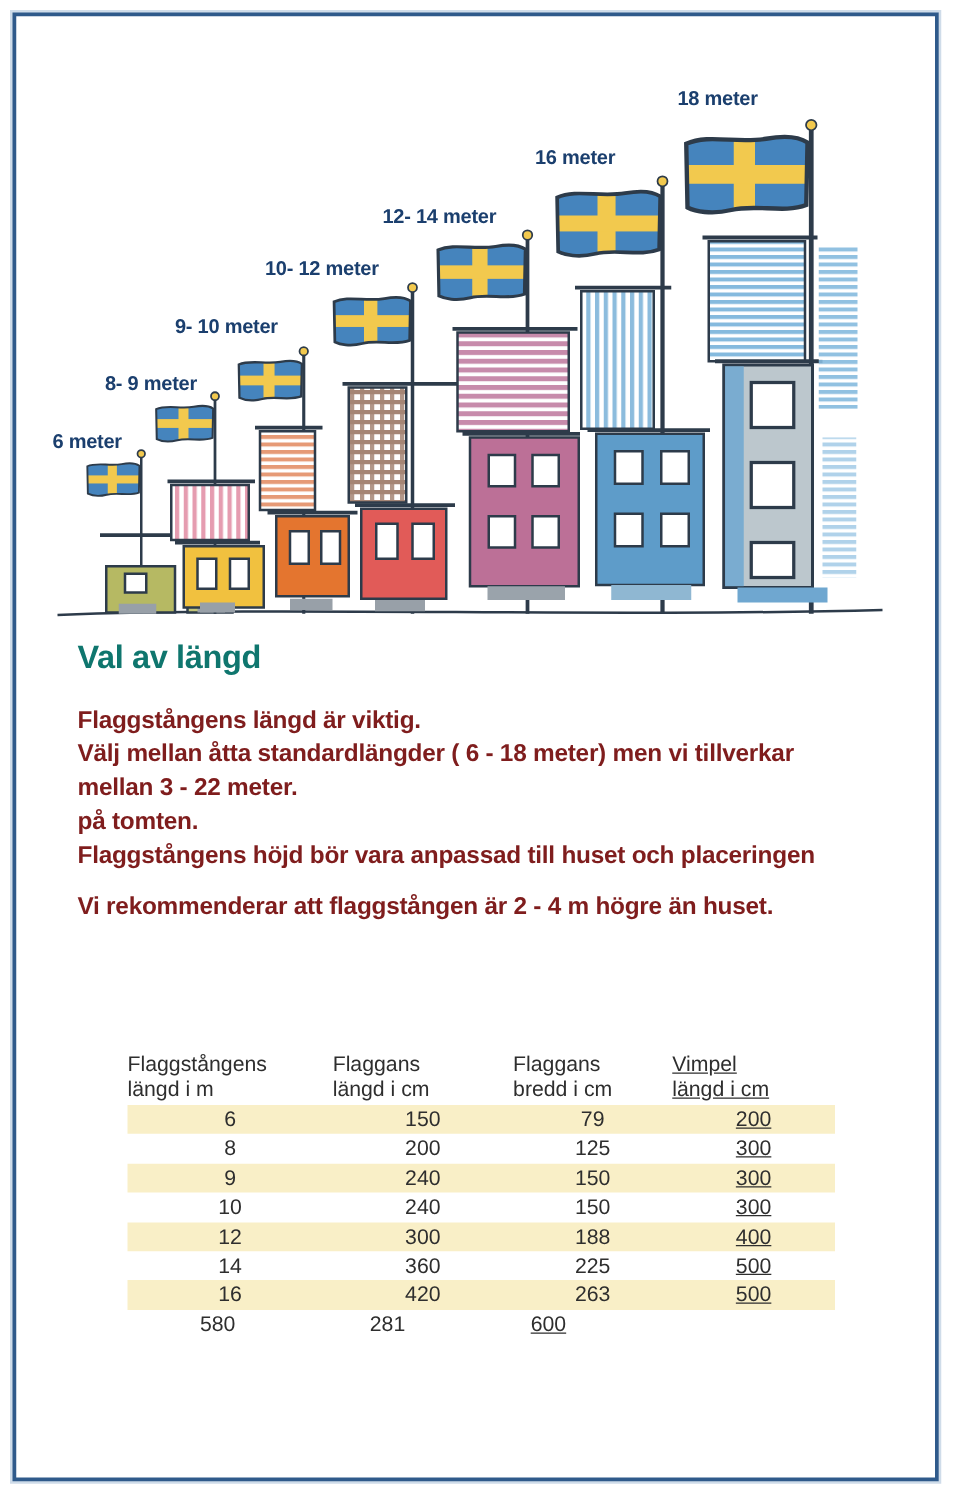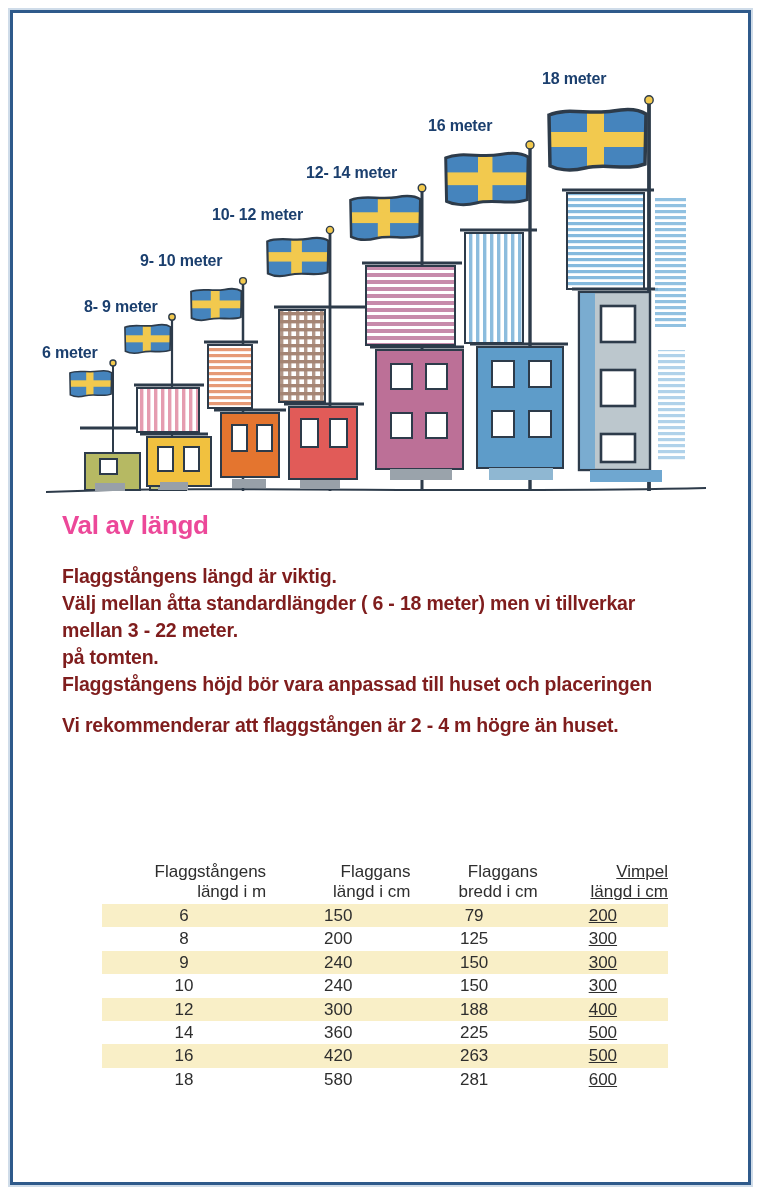--- a/index.html
+++ b/index.html
@@ -14,33 +14,33 @@
     box-shadow:0 0 0 2px #cfdce9;
     pointer-events:none;
   }
   .illu{position:absolute;left:0;top:0;}
   .illu text{
     font-family:"Liberation Sans",sans-serif;
     font-weight:bold;font-size:16px;fill:#1b3f6e;letter-spacing:-0.2px;
   }
   .heading{
     position:absolute;left:62px;top:510px;
-    font-size:26px;font-weight:bold;color:#ec4899;letter-spacing:-0.3px;
+    font-size:26px;font-weight:bold;color:#0f766e;letter-spacing:-0.3px;
   }
   .bodytext{
     position:absolute;left:62px;top:563px;
     font-size:19.5px;font-weight:bold;color:#7f1d1d;
     line-height:27px;white-space:nowrap;letter-spacing:-0.2px;
   }
   .rec{margin-top:14px;}
   .datatable{
     position:absolute;left:102px;top:842px;width:566px;
     font-size:17px;color:#2e2e2e;
   }
-  .thead{display:flex;text-align:right;line-height:20px;margin-bottom:2px;margin-top:20px;}
+  .thead{display:flex;text-align:left;line-height:20px;margin-bottom:2px;}
   .trow{display:flex;text-align:center;height:23.4px;line-height:23.4px;}
   .trow.alt{background:#f9efc7;}
   .c1{width:29%;}.c2{width:25.5%;}.c3{width:22.5%;}.c4{width:23%;text-decoration:underline;}
   .cell{overflow:hidden;}
 </style>
 </head>
 <body>
 
 <svg class="illu" width="766" height="510" viewBox="0 0 766 510" xmlns="http://www.w3.org/2000/svg">
   <defs>
@@ -316,20 +316,19 @@
     <div class="c3 cell">225</div>
     <div class="c4 cell">500</div>
   </div>
   <div class="trow alt">
     <div class="c1 cell">16</div>
     <div class="c2 cell">420</div>
     <div class="c3 cell">263</div>
     <div class="c4 cell">500</div>
   </div>
   <div class="trow">
-    <div class="c1 cell">18</div>
     <div class="c2 cell">580</div>
     <div class="c3 cell">281</div>
     <div class="c4 cell">600</div>
   </div>
 </div>
 
 <div class="frame"></div>
 
 </body></html>

